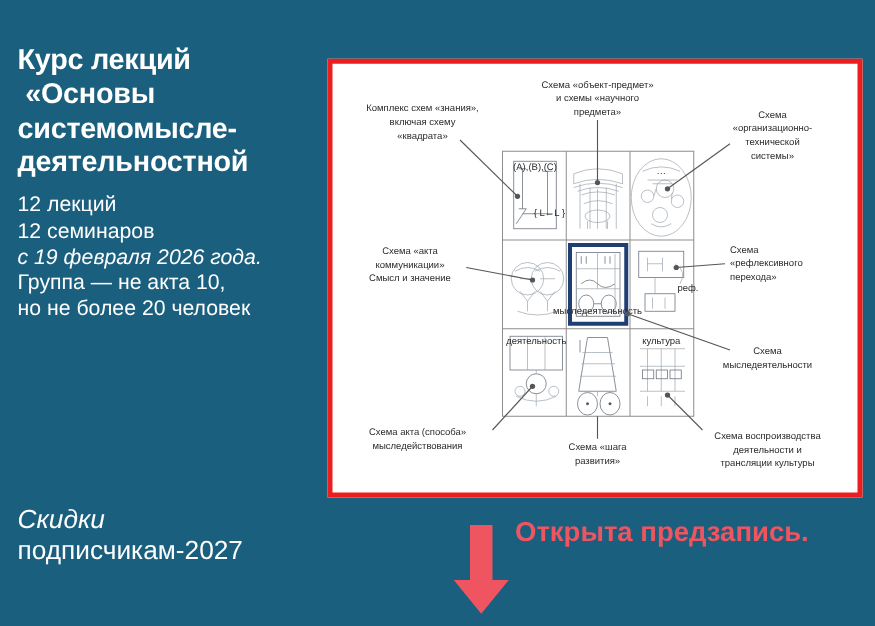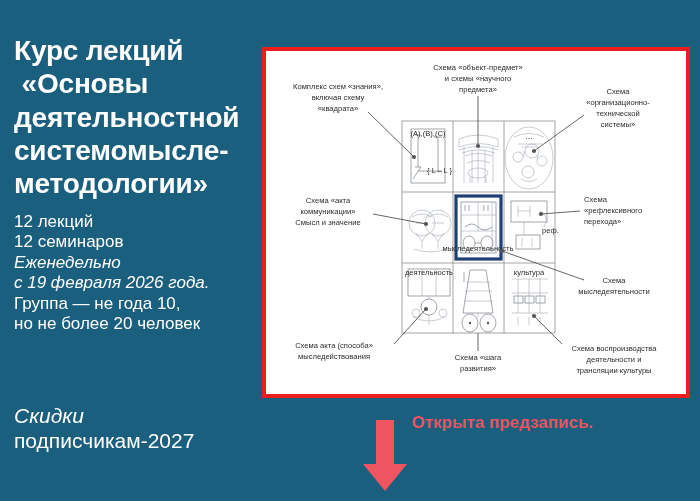--- a/index.html
+++ b/index.html
@@ -15,21 +15,21 @@
   }
 
   
   #left-col {
     position: absolute;
     left: 14px; top: 34px;
     width: 248px;
     color: #ffffff;
   }
   #course-title {
-    font-size: 28px;
+    font-size: 23px;
     font-weight: bold;
     line-height: 1.19;
     letter-spacing: -0.2px;
   }
   #course-title .ln { display: block; white-space: pre; }
   #course-details {
     margin-top: 11px;
     font-size: 17px;
     line-height: 1.21;
   }
@@ -45,21 +45,21 @@
   }
   #discounts .ln { display: block; white-space: pre; }
   #discounts .it { font-style: italic; }
 
   
   #cta {
     position: absolute;
     left: 412px; top: 412px;
     width: 280px;
     color: #ee5560;
-    font-size: 17px;
+    font-size: 22px;
     font-weight: bold;
     line-height: 1.3;
   }
   #cta .ln { display: block; white-space: pre; }
   #cta-arrow {
     position: absolute;
     left: 362px; top: 420px;
     width: 46px; height: 72px;
   }
 
@@ -86,30 +86,28 @@
 </style>
 </head>
 <body>
 
 <div id="slide">
 
   <div id="left-col">
     <div id="course-title">
       <span class="ln">Курс лекций</span>
       <span class="ln"> «Основы</span>
+      <span class="ln">системомысле-</span>
       <span class="ln">деятельностной</span>
-      <span class="ln">системомысле-</span>
-      <span class="ln">методологии»</span>
     </div>
     <div id="course-details">
       <span class="ln">12 лекций</span>
       <span class="ln">12 семинаров</span>
-      <span class="ln it">Еженедельно</span>
       <span class="ln it">с 19 февраля 2026 года.</span>
-      <span class="ln">Группа — не года 10,</span>
+      <span class="ln">Группа — не акта 10,</span>
       <span class="ln">но не более 20 человек</span>
     </div>
   </div>
 
   <div id="discounts">
     <span class="ln it">Скидки</span>
     <span class="ln">подписчикам-2027</span>
   </div>
 
   <svg id="cta-arrow" viewBox="0 0 46 72">

